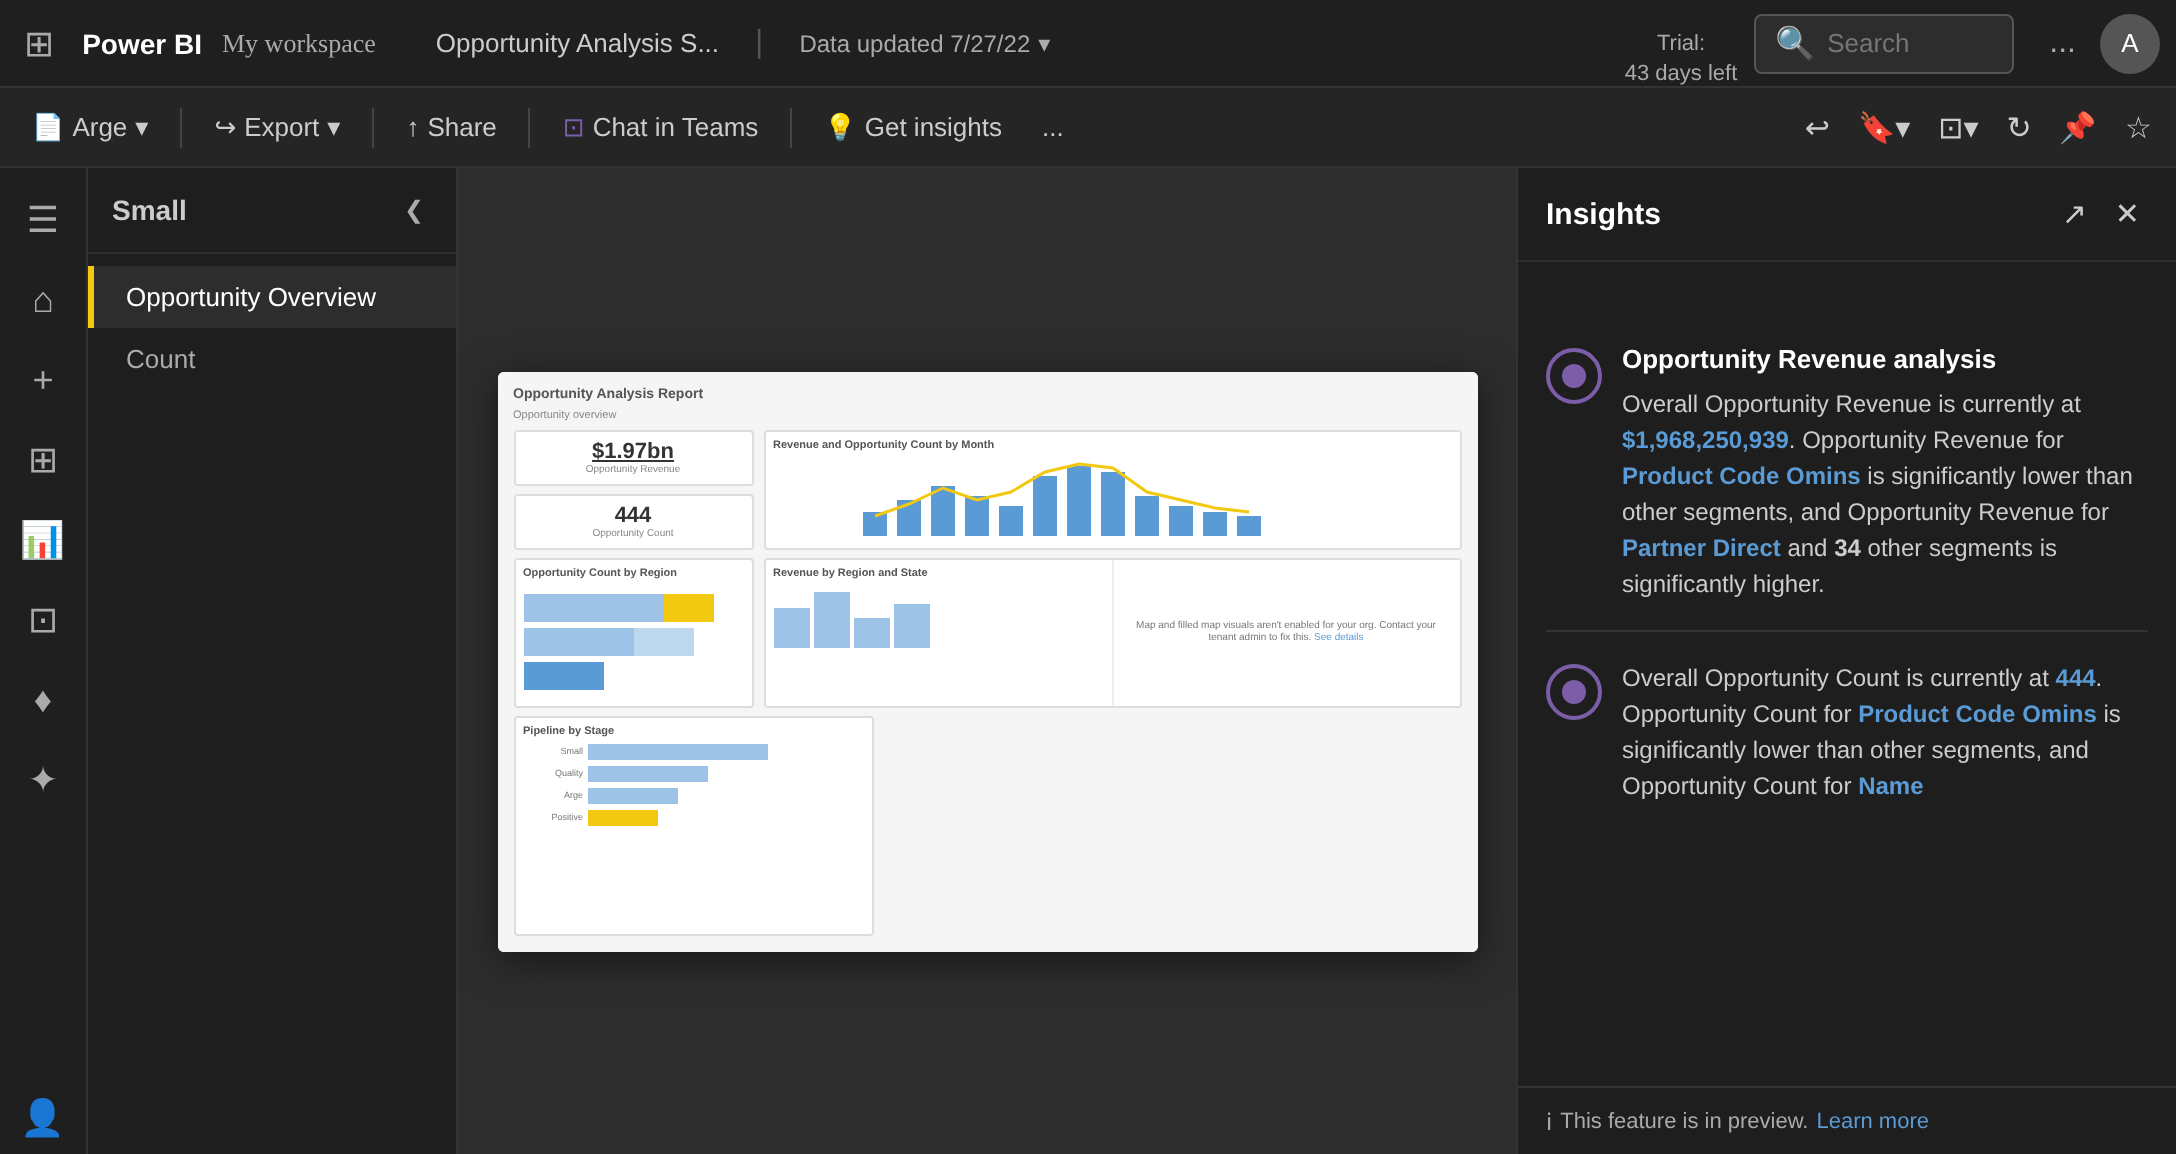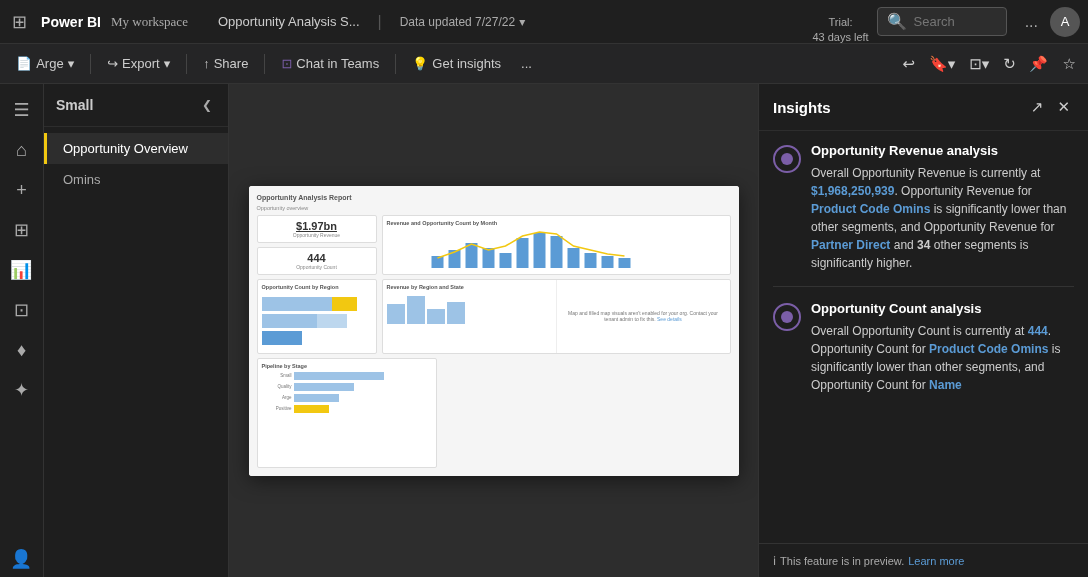--- a/index.html
+++ b/index.html
@@ -87,20 +87,21 @@
       width: 490px; height: 290px; background: #fff; border-radius: 3px;
       overflow: hidden; position: relative; box-shadow: 0 4px 20px rgba(0,0,0,0.5);
     }
 
     
     .insights-panel {
       width: 330px; background: #1e1e1e;
       border-left: 1px solid #333;
       display: flex; flex-direction: column;
       overflow: hidden;
+      gap: 29px;
     }
     .insights-header {
       display: flex; align-items: center; justify-content: space-between;
       padding: 10px 14px; border-bottom: 1px solid #2d2d2d;
     }
     .insights-title { font-size: 15px; font-weight: 600; color: #fff; }
     .insights-actions { display: flex; align-items: center; gap: 6px; }
     .insights-body { flex: 1; overflow-y: auto; padding: 12px 14px; display: flex; flex-direction: column; gap: 14px; }
     .insights-body::-webkit-scrollbar { width: 5px; }
     .insights-body::-webkit-scrollbar-thumb { background: #444; border-radius: 3px; }
@@ -218,21 +219,21 @@
   <div class="pages-panel">
     <div class="pages-header">
       <span>Small</span>
       <button class="icon-btn" style="font-size:12px;">❮</button>
     </div>
     <div class="pages-list">
       <div class="page-item active">
         <span>Opportunity Overview</span>
       </div>
       <div class="page-item">
-        <span>Omins</span>
+        <span>Count</span>
       </div>
     </div>
   </div>
 
   <div class="canvas-area">
     <div class="report-thumb">
       <div style="padding:8px; background:#f5f5f5; height:100%; display:flex; flex-direction:column; gap:4px;">
 
         <div style="font-size:7px; color:#555; font-weight:700;">Opportunity Analysis Report</div>
         <div style="font-size:5.5px; color:#888;">Opportunity overview</div>
@@ -355,21 +356,20 @@
         </div>
       </div>
 
       <hr class="insight-divider">
 
       <div class="insight-card">
         <div class="insight-icon-wrap">
           <div class="insight-icon-inner"></div>
         </div>
         <div class="insight-content">
-          <div class="insight-heading">Opportunity Count analysis</div>
           <div class="insight-text">
             Overall Opportunity Count is currently at <span class="highlight-blue">444</span>. Opportunity Count for <span class="highlight-blue">Product Code Omins</span> is significantly lower than other segments, and Opportunity Count for <span class="highlight-blue">Name</span>
           </div>
         </div>
       </div>
 
     </div>
 
     <div class="preview-bar">
       <div class="preview-info">

